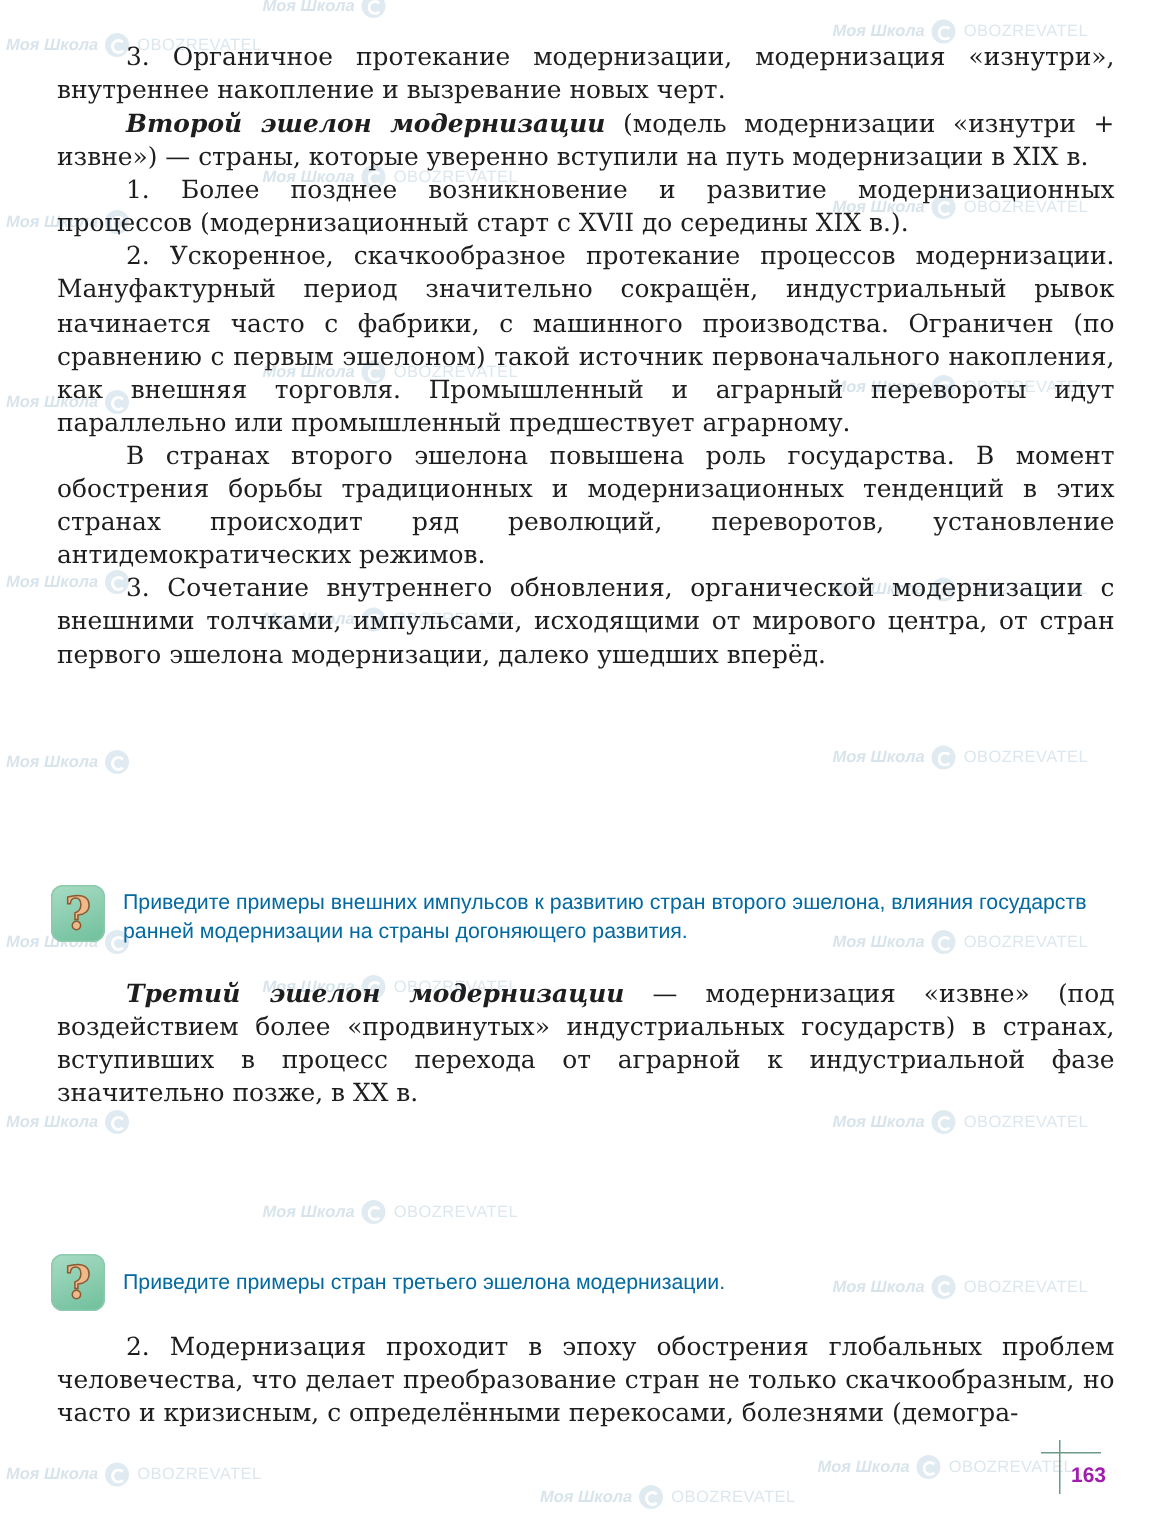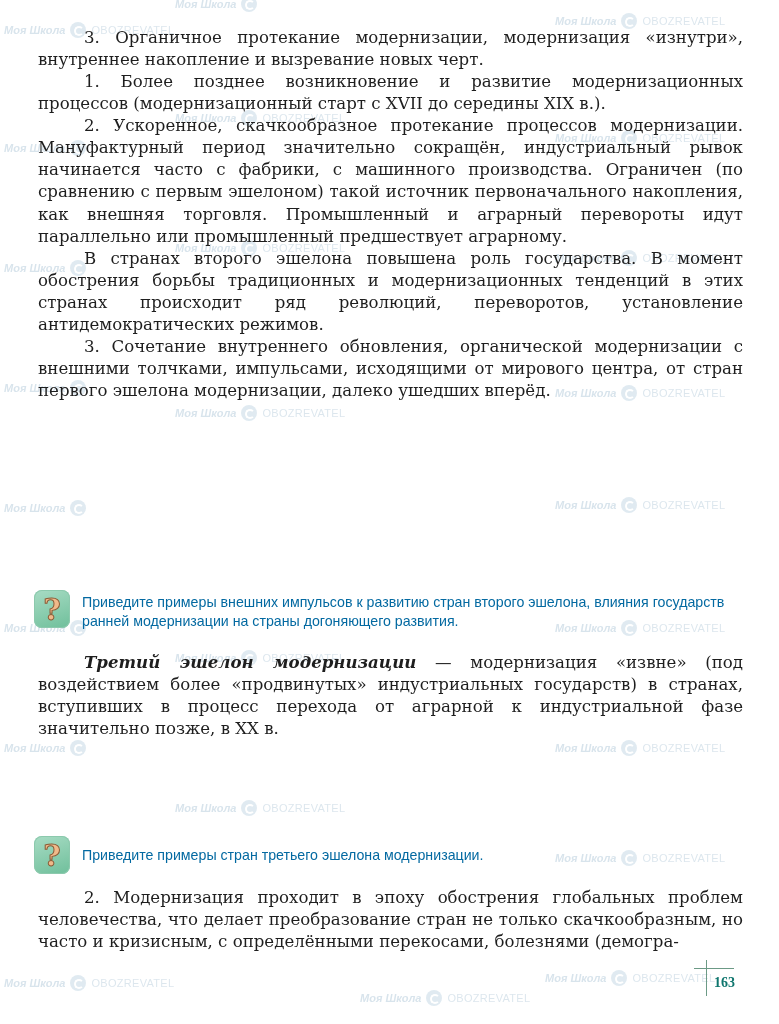--- a/index.html
+++ b/index.html
@@ -27,21 +27,21 @@
       background: linear-gradient(160deg, #a8dcc4 0%, #6fbf9b 100%);
       display: flex; align-items: center; justify-content: center; margin-right: 12px;
       box-shadow: inset 0 0 0 1px #8cc9ad;
     }
     .q-glyph { font-family: "DejaVu Serif", serif; font-size: 30px; font-weight: bold; color: #f0b98a; -webkit-text-stroke: 1px #8a5a35; line-height: 1; margin-top: 2px; }
     .q-text { font-family: "Liberation Sans", sans-serif; font-size: 14.2px; line-height: 19px; color: #0369a1; padding-top: 3px; }
 
     .page-mark { position: absolute; left: 694px; top: 960px; width: 40px; height: 36px; }
     .pm-h { position: absolute; left: 0; top: 8px; width: 40px; height: 1px; background: #6c9a86; }
     .pm-v { position: absolute; left: 12px; top: 0; width: 1px; height: 36px; background: #6c9a86; }
-    .page-number { position: absolute; left: 714px; top: 975px; font-family: Liberation Serif, serif; font-weight: bold; font-size: 14px; color: #0f766e; }
+    .page-number { position: absolute; left: 714px; top: 975px; font-family: Liberation Sans, sans-serif; font-weight: bold; font-size: 14px; color: #a21caf; }
   </style>
 </head>
 <body>
 
 <div class="watermark-layer">
   <div class="wm" style="left:4px;top:22px">
       <span class="wm-text">Моя Школа</span>
       <span class="wm-circle"></span>
       <span class="wm-brand">OBOZREVATEL</span>
     </div>
@@ -155,20 +155,21 @@
     </div>
 </div>
 
 <div class="page">
 
   <div class="text" style="top:27px">
     <p class="para">3. Органичное протекание модернизации, модернизация «изнутри», внутреннее накопление и вызревание новых черт.</p>
   </div>
 
   <div class="text" style="top:71px">
+    <p class="para"><span class="em">Второй эшелон модернизации</span><span> (модель модернизации «изнутри + извне») — страны, которые уверенно вступили на путь модернизации в XIX в.</span></p>
     <p class="para">1. Более позднее возникновение и развитие модернизационных процессов (модернизационный старт с XVII до середины XIX в.).</p>
     <p class="para">2. Ускоренное, скачкообразное протекание процессов модернизации. Мануфактурный период значительно сокращён, индустриальный рывок начинается часто с фабрики, с машинного производства. Ограничен (по сравнению с первым эшелоном) такой источник первоначального накопления, как внешняя торговля. Промышленный и аграрный перевороты идут параллельно или промышленный предшествует аграрному.</p>
     <p class="para">В странах второго эшелона повышена роль государства. В момент обострения борьбы традиционных и модернизационных тенденций в этих странах происходит ряд революций, переворотов, установление антидемократических режимов.</p>
     <p class="para">3. Сочетание внутреннего обновления, органической модернизации с внешними толчками, импульсами, исходящими от мирового центра, от стран первого эшелона модернизации, далеко ушедших вперёд.</p>
   </div>
 
   <div class="question" style="top:590px">
     <div class="q-icon">
         <span class="q-glyph">?</span>
       </div>

